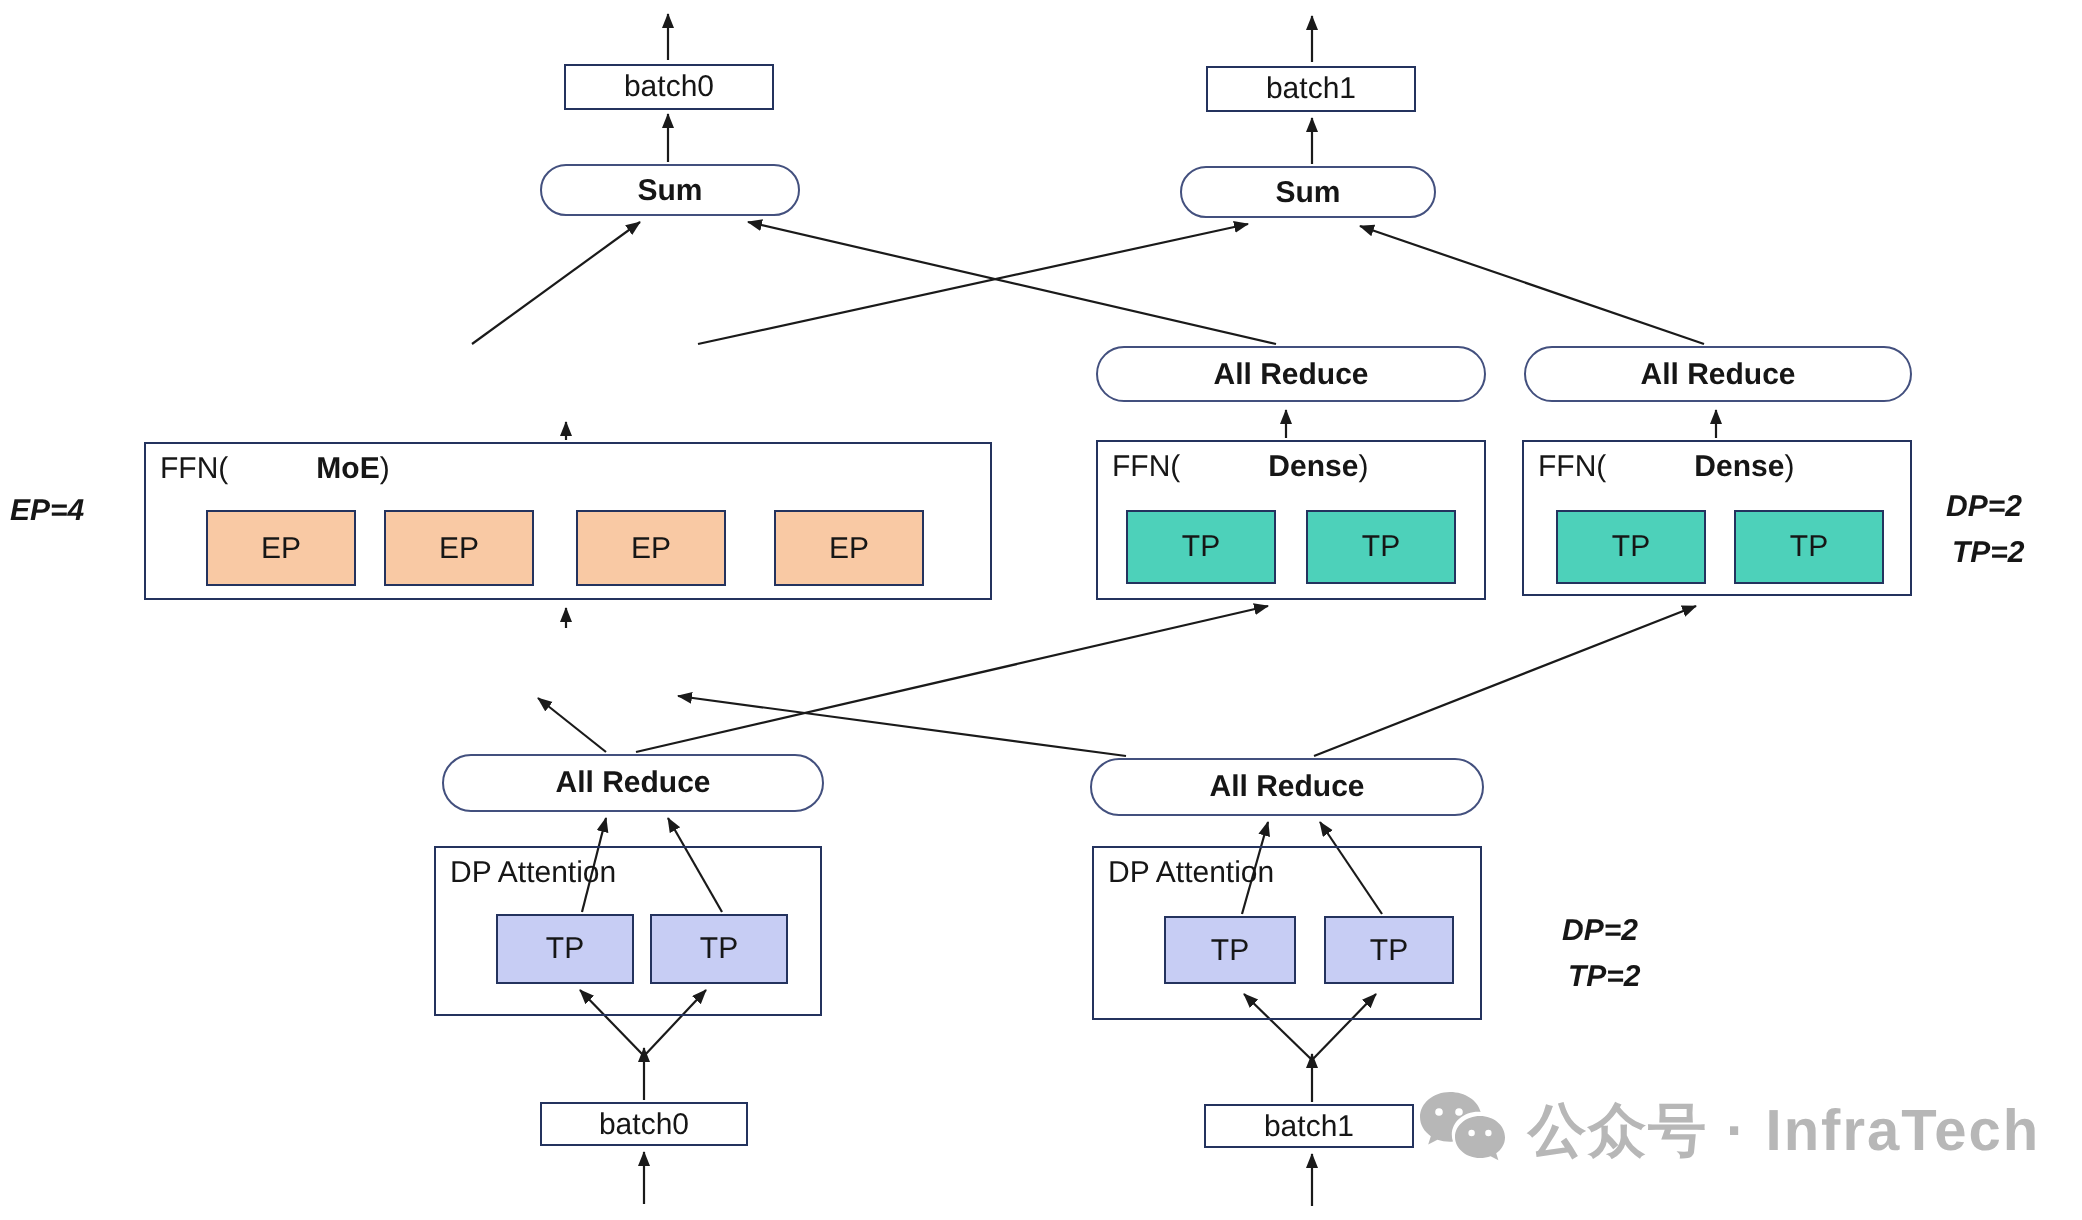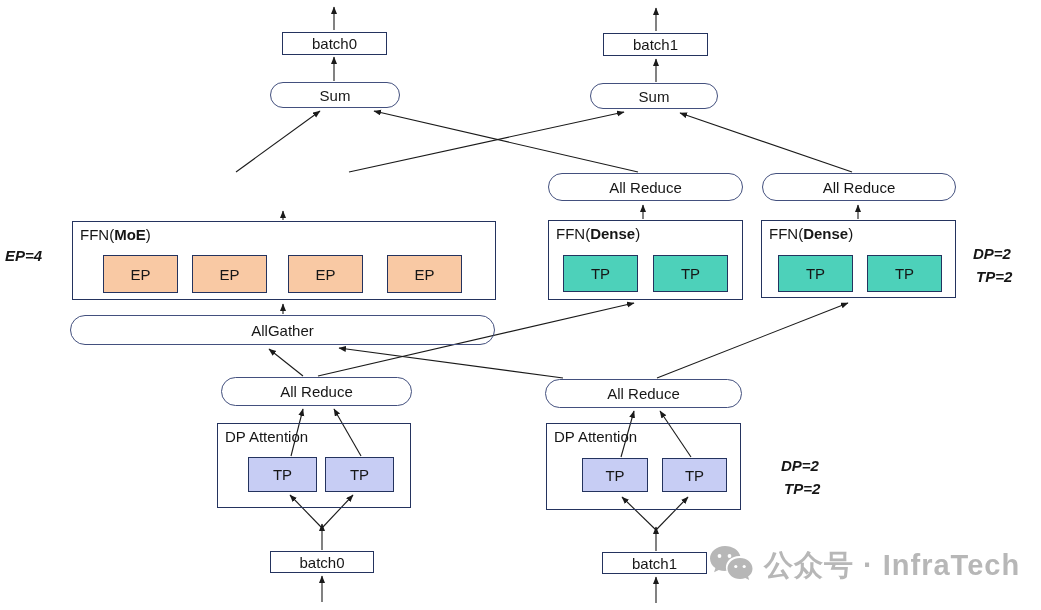--- a/index.html
+++ b/index.html
@@ -11,24 +11,24 @@
   #canvas{
     position:relative;width:1041px;height:610px;background:#ffffff;
     font-family:"Liberation Sans",sans-serif;color:var(--text);overflow:hidden;
   }
   #edges{position:absolute;left:0;top:0;width:1041px;height:610px;}
   .rect,.pill,.unit,.bigbox{
     position:absolute;box-sizing:border-box;display:flex;
     align-items:center;justify-content:center;font-size:15px;background:transparent;
   }
   .rect{border:1.4px solid var(--border-dark);}
-  .pill{border:1.2px solid var(--border-pill);border-radius:999px;}
+  .pill{border:1.2px solid var(--border-pill);border-radius:999px;font-weight:bold;}
   .bigbox{border:1.4px solid var(--border-dark);justify-content:flex-start;align-items:flex-start;}
   .boxlabel{position:absolute;left:7px;top:4px;font-size:15px;white-space:nowrap;}
-  .boxlabel b{font-weight:bold;}
+  .boxlabel b{font-weight:bold;margin-left:44px;}
   .unit{border:1.2px solid var(--border-dark);font-size:15px;}
   .unit.ep{background:var(--ep-fill);justify-content:center;}
   .unit.tpd{background:var(--tp-dense-fill);}
   .unit.tpa{background:var(--tp-attn-fill);}
   .ann{position:absolute;font-weight:bold;font-size:15px;white-space:nowrap;font-style:italic;}
   #watermark{
     position:absolute;left:708px;top:543px;display:flex;align-items:center;gap:10px;
     color:var(--watermark);
     font-weight:bold;
   }
@@ -126,23 +126,20 @@
   <div class="bigbox" style="left:761px;top:220px;width:195px;height:78px">
     <span class="boxlabel"><span>FFN(</span><b>Dense</b><span>)</span></span>
   </div>
   <div class="unit tpd" style="left:778px;top:255px;width:75px;height:37px">
       <span>TP</span>
     </div>
   <div class="unit tpd" style="left:867px;top:255px;width:75px;height:37px">
       <span>TP</span>
     </div>
 
-  <div class="pill" style="left:70px;top:315px;width:425px;height:30px">
-      <span>AllGather</span>
-    </div>
   <div class="pill" style="left:221px;top:377px;width:191px;height:29px">
       <span>All Reduce</span>
     </div>
   <div class="pill" style="left:545px;top:379px;width:197px;height:29px">
       <span>All Reduce</span>
     </div>
 
   <div class="bigbox" style="left:217px;top:423px;width:194px;height:85px">
     <span class="boxlabel"><span>DP Attention</span></span>
   </div>

